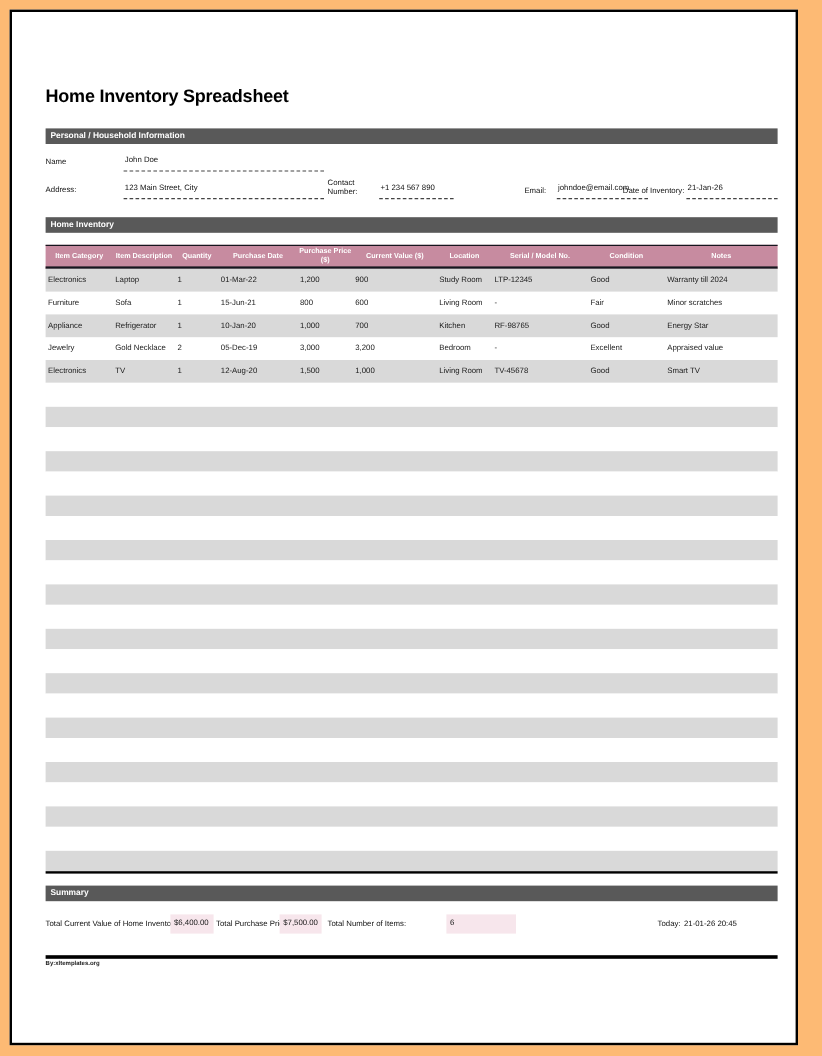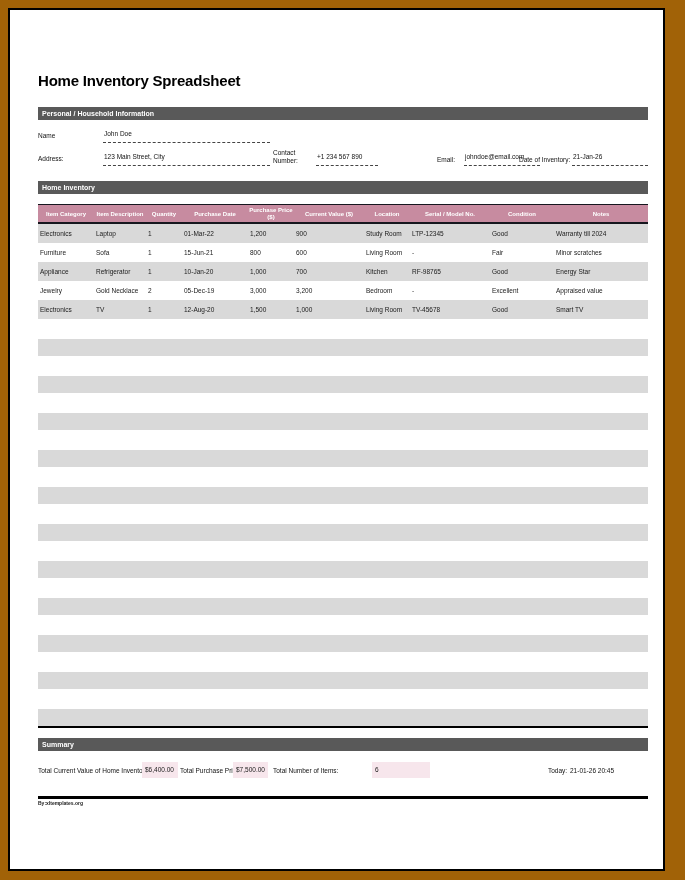--- a/index.html
+++ b/index.html
@@ -1,16 +1,16 @@
 <!DOCTYPE html>
 <html><head>
 <meta charset="utf-8">
 <style>
   html,body{margin:0;padding:0;background:#fdfdfd;}
-  .canvas{position:relative;width:685px;height:880px;background:#a16207;
+  .canvas{position:relative;width:685px;height:880px;background:#fdba74;
           font-family:"Liberation Sans", sans-serif;color:#1a1a1a;overflow:hidden;}
   .page-frame{position:absolute;left:8px;top:8px;width:653px;height:859px;
               background:#ffffff;border:2px solid #000;}
   .title{position:absolute;left:38px;top:72px;font-size:15px;font-weight:bold;
          letter-spacing:-0.2px;color:#000;}
   .section-bar{position:absolute;left:38px;width:610px;height:13px;background:#595959;
                color:#fff;font-size:7px;font-weight:bold;line-height:13px;
                padding-left:4px;box-sizing:border-box;}
   .bar-personal{top:107px;}
   .bar-inventory{top:181px;}

